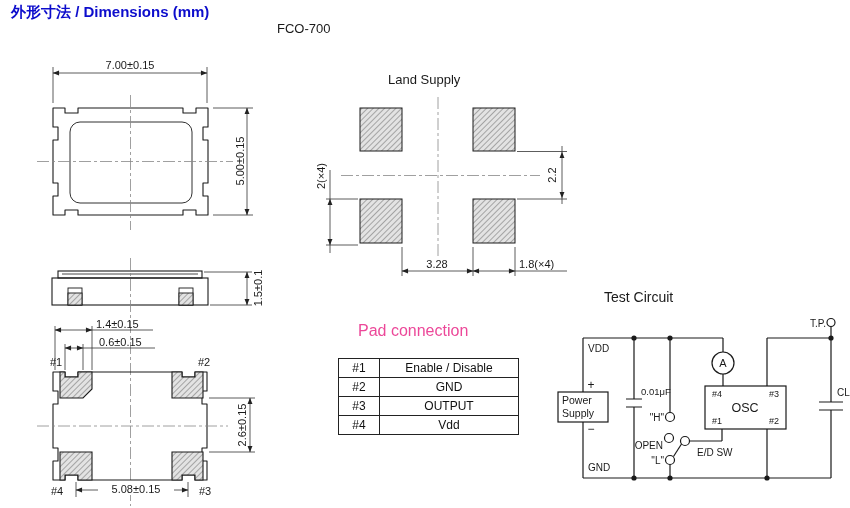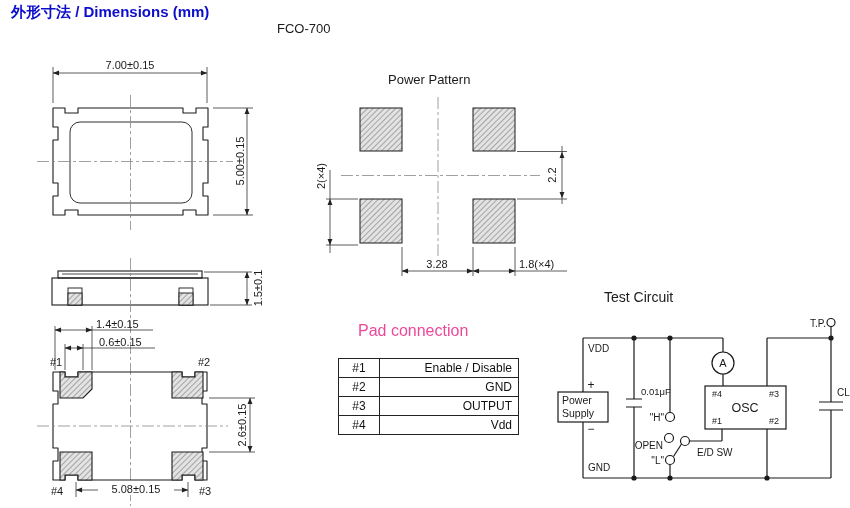--- a/index.html
+++ b/index.html
@@ -9,21 +9,21 @@
   .overlay{position:absolute;white-space:nowrap;}
   #header-title{left:4px;top:3px;font-size:15px;font-weight:bold;color:#0d0dcc;margin-left:7px;}
   #model-label{left:277px;top:21px;font-size:13px;color:#1a1a1a;}
   #land-title{left:388px;top:72px;font-size:13px;color:#1a1a1a;}
   #padconn-title{left:358px;top:322px;font-size:16px;color:#ec4899;}
   #circuit-title{left:604px;top:289px;font-size:14px;color:#1a1a1a;}
   table.padconn{position:absolute;left:338px;top:358px;border-collapse:collapse;
                 font-size:12px;color:#111;}
   table.padconn td{border:1px solid #222;height:18px;padding:0 6px;}
   td.pin{width:28px;text-align:center;}
-  td.fn{width:126px;text-align:right;margin-top:29px;}
+  td.fn{width:126px;text-align:center;margin-top:29px;}
   svg text{font-family:"Liberation Sans","DejaVu Sans",sans-serif;fill:#1a1a1a;}
   .dimtext{font-size:11px;}
   .pintext{font-size:11px;}
   .ckttext{font-size:10px;}
 </style>
 </head>
 <body>
 
 <div id="stage">
 
@@ -189,21 +189,21 @@
       <text x="712" y="424" font-size="9">#1</text>
       <text x="779" y="424" text-anchor="end" font-size="9">#2</text>
       <text class="ckttext" x="826" y="327" text-anchor="end">T.P.</text>
       <text class="ckttext" x="837" y="396">CL</text>
     </g>
   </g>
 </svg>
 
 <div id="header-title" class="overlay">外形寸法 / Dimensions (mm)</div>
 <div id="model-label" class="overlay">FCO-700</div>
-<div id="land-title" class="overlay">Power Pattern</div>
+<div id="land-title" class="overlay">Land Supply</div>
 <div id="padconn-title" class="overlay">Pad connection</div>
 <div id="circuit-title" class="overlay">Test Circuit</div>
 
 <table class="padconn">
   <tbody>
     <tr>
       <td class="pin">#1</td>
       <td class="fn">Enable / Disable</td>
     </tr>
     <tr>

